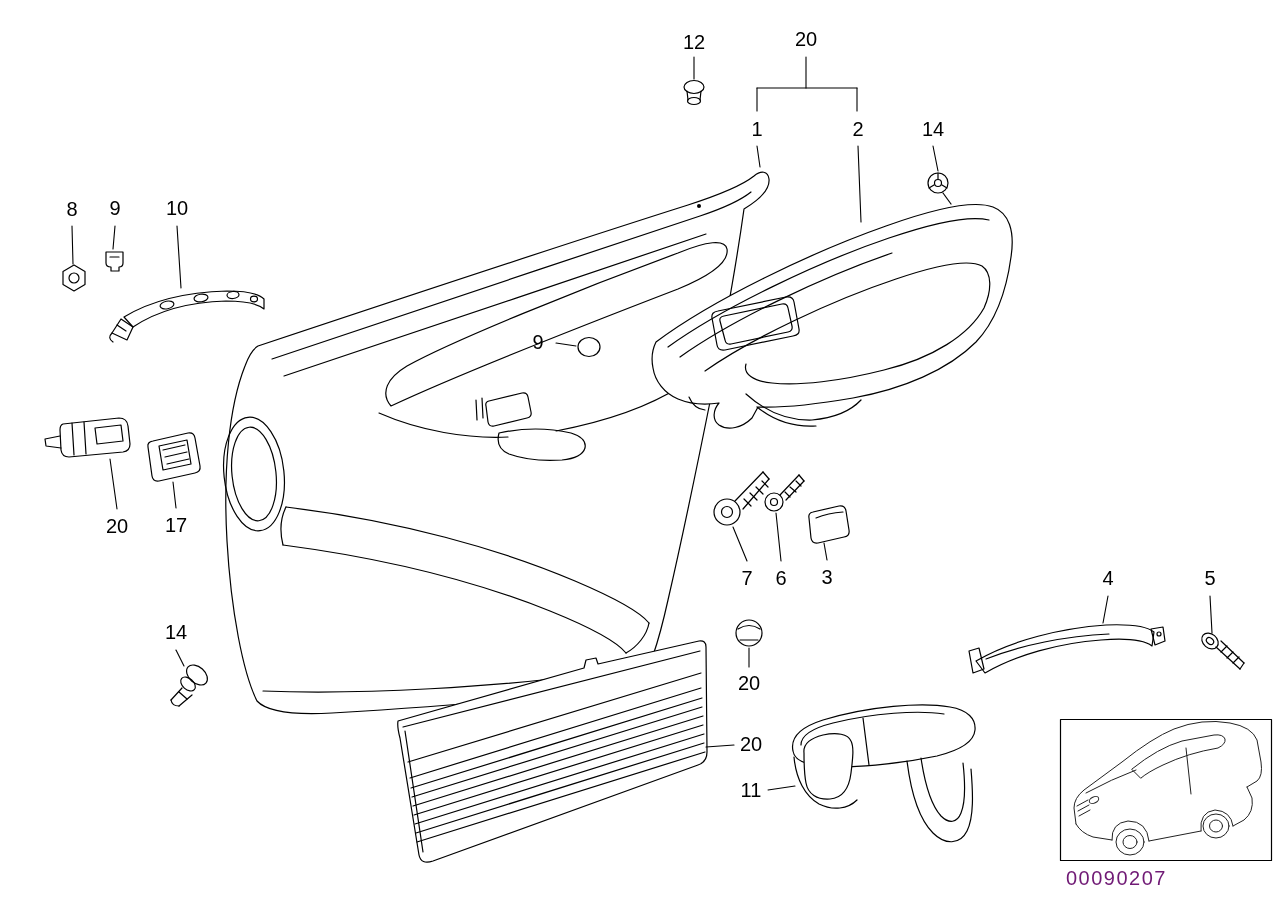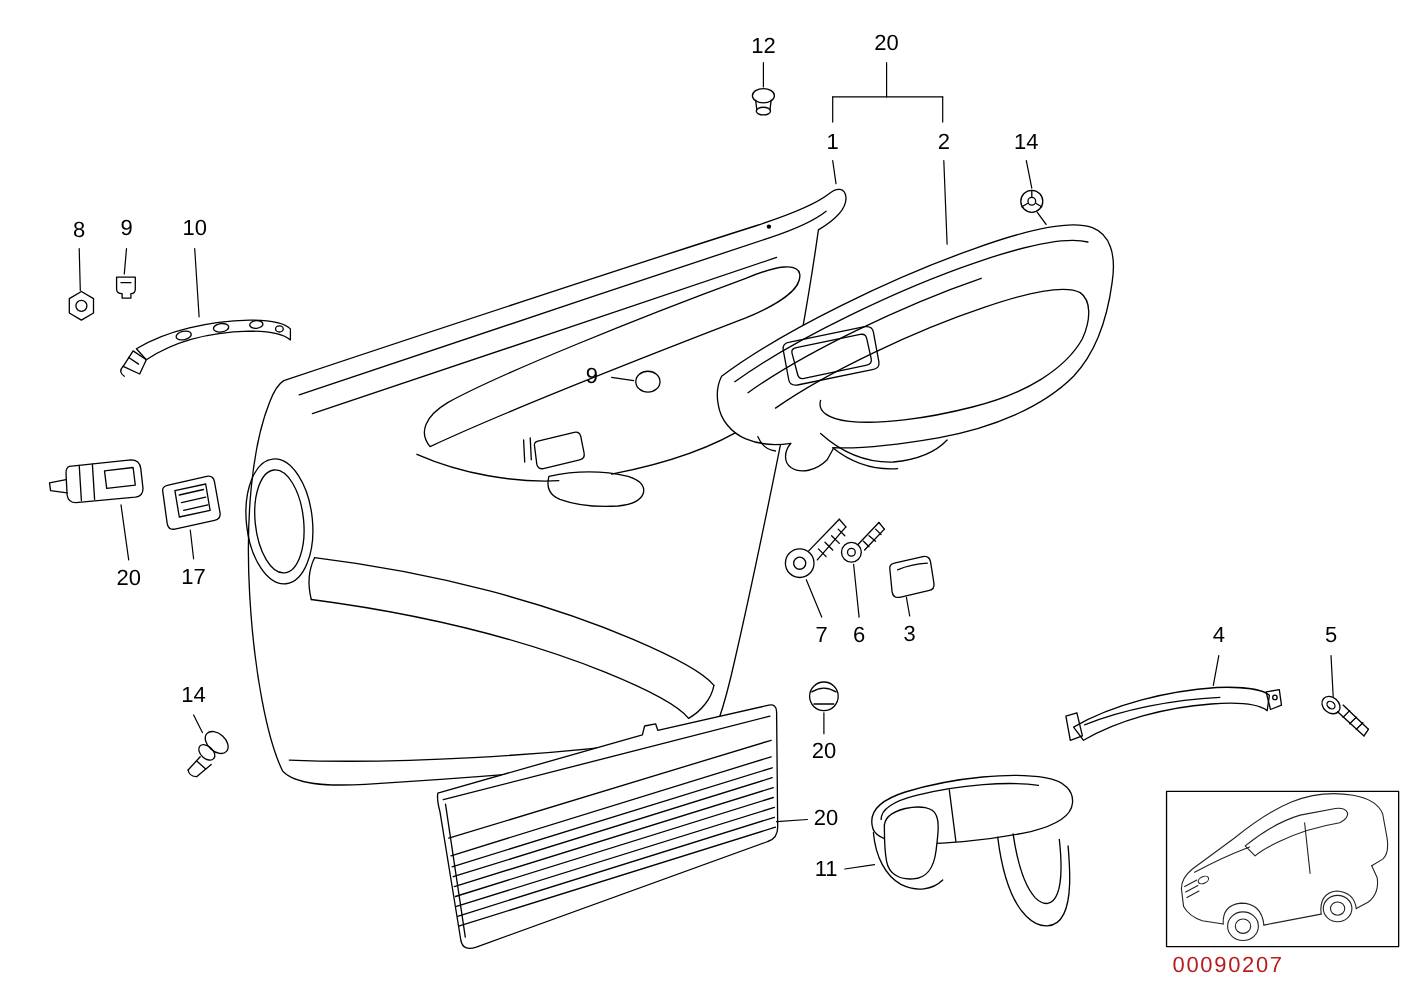--- a/index.html
+++ b/index.html
@@ -7,21 +7,21 @@
     position:relative;width:1288px;height:910px;background:#ffffff;
     font-family:"Liberation Sans",sans-serif;overflow:hidden;color:#000;
   }
   .stage svg{position:absolute;left:0;top:0;}
   .callout{
     position:absolute;transform:translate(-50%,-50%);
     font-size:20px;line-height:1;color:#000;user-select:none;white-space:nowrap;
   }
   .code{
     position:absolute;left:1066px;top:867px;
-    font-size:20px;letter-spacing:1.5px;color:#b91c1c;
+    font-size:20px;letter-spacing:1.5px;color:#701a75;
   }
 </style>
 </head>
 <body>
 
 <div class="stage">
 
   <svg width="1288" height="910" viewBox="0 0 1288 910">
     <g stroke="#000" stroke-width="1.2" fill="none" stroke-linecap="round" stroke-linejoin="round">
 

